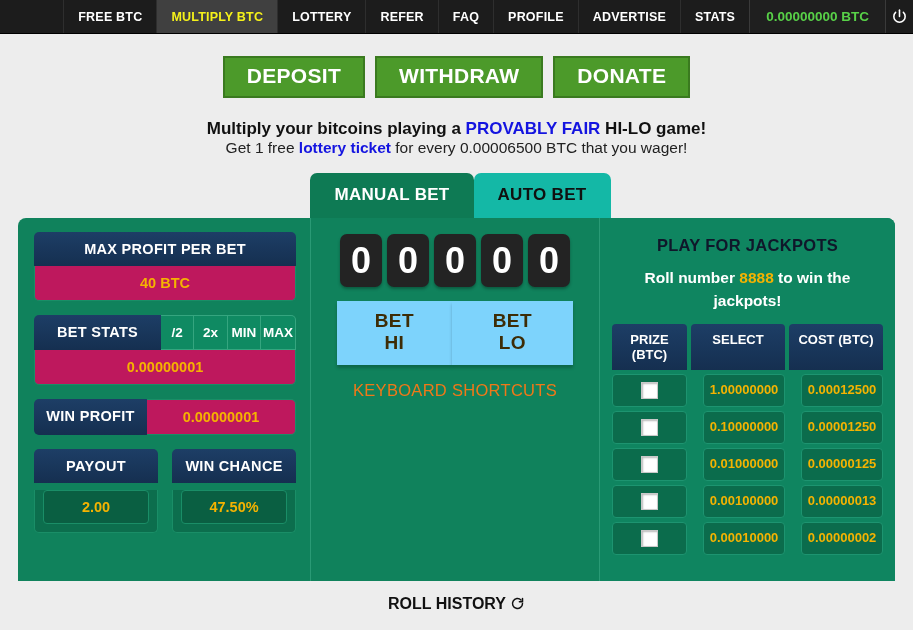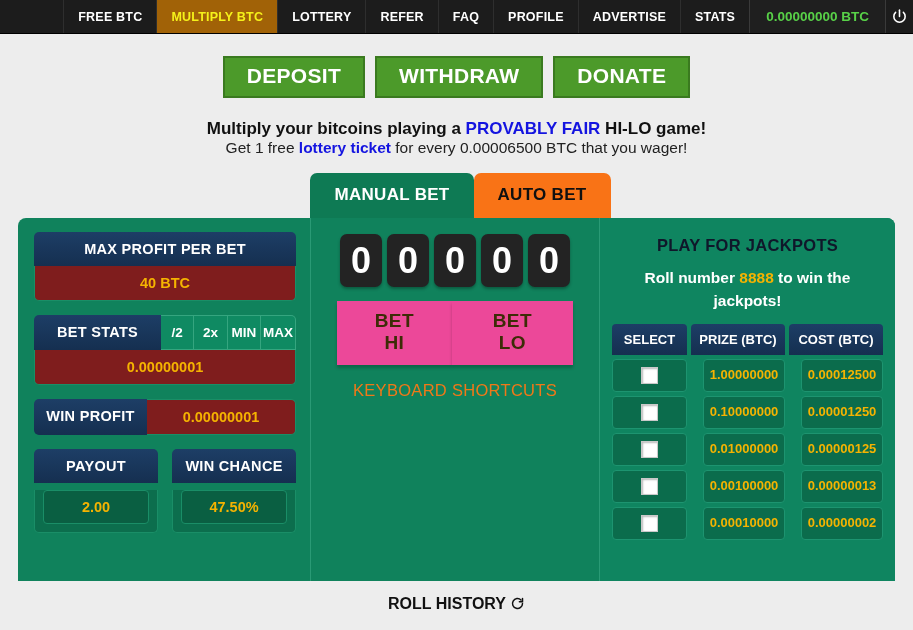--- a/index.html
+++ b/index.html
@@ -23,21 +23,21 @@
     display: flex; align-items: center; justify-content: center;
     padding: 0 14px;
     color: #fff;
     font-size: 12.5px;
     font-weight: bold;
     letter-spacing: .2px;
     border-left: 1px solid #2e2e2e;
     cursor: pointer;
     white-space: nowrap;
   }
-  .nav-item.active { background: #a16207; color: #f5f11a; }
+  .nav-item.active { background: #404040; color: #f5f11a; }
   .nav-balance {
     display: flex; align-items: center; justify-content: center;
     padding: 0 16px;
     color: #58d148;
     font-size: 13.5px;
     font-weight: bold;
     background: #1f1f1f;
     border-left: 1px solid #3a3a3a;
     margin-left: auto;
     white-space: nowrap;
@@ -91,21 +91,21 @@
   }
   .tab {
     font-size: 17px;
     font-weight: bold;
     padding: 12px 24px 13px;
     border-radius: 7px 7px 0 0;
     cursor: pointer;
     letter-spacing: .3px;
   }
   .tab.manual { background: #0e7a54; color: #fff; }
-  .tab.auto   { background: #f97316; color: #101010; }
+  .tab.auto   { background: #14b8a6; color: #101010; }
 
   
   .board {
     position: relative;
     margin: 0 18px 0 18px;
     height: 363px;
     background: #10825c;
     border-radius: 8px 8px 0 0;
     display: flex;
     overflow: hidden;
@@ -119,21 +119,21 @@
     background: linear-gradient(#1d3e66, #152f50);
     color: #fff;
     font-size: 14.5px;
     font-weight: bold;
     text-align: center;
     padding: 9px 6px;
     border-radius: 5px 5px 0 0;
     letter-spacing: .3px;
   }
   .field {
-    background: #7f1d1d;
+    background: #be185d;
     border: 1px solid #1a8e67;
     border-top: none;
     border-radius: 0 0 5px 5px;
     color: #f5b301;
     font-size: 14.5px;
     font-weight: bold;
     text-align: center;
     padding: 9px 6px;
   }
   .grp { margin-bottom: 14px; }
@@ -186,21 +186,21 @@
     background: #232323;
     border-radius: 7px;
     color: #fff;
     font-size: 36px;
     font-weight: bold;
     display: flex; align-items: center; justify-content: center;
     box-shadow: 0 2px 3px rgba(0,0,0,.3);
   }
   .bet-row { display: flex; justify-content: space-around; margin-top: 14px; padding: 0 18px; }
   .bet-btn {
-    background: #ec4899;
+    background: #7dd3fc;
     color: #3d2c06;
     font-size: 19px;
     font-weight: bold;
     padding: 9px 28px 11px;
     cursor: pointer;
     box-shadow: 0 3px 3px rgba(0,0,0,.22);
     letter-spacing: .4px;
   }
   .hint {
     color: #eaf5ef;
@@ -367,22 +367,22 @@
     <div class="shortcuts">KEYBOARD SHORTCUTS</div>
   </div>
 
   <div class="col-right">
     <div class="jp-title">PLAY FOR JACKPOTS</div>
     <div class="jp-sub">
       <span>Roll number </span><b>8888</b><span> to win the jackpots!</span>
     </div>
     <div class="jp-table">
       <div class="jp-head">
+        <div>PRIZE (BTC)</div>
         <div>SELECT</div>
-        <div>PRIZE (BTC)</div>
         <div>COST (BTC)</div>
       </div>
 
       <div class="jp-row">
         <div class="sel">
             <span class="cbx"></span>
           </div>
         <div>1.00000000</div>
         <div>0.00012500</div>
       </div>

